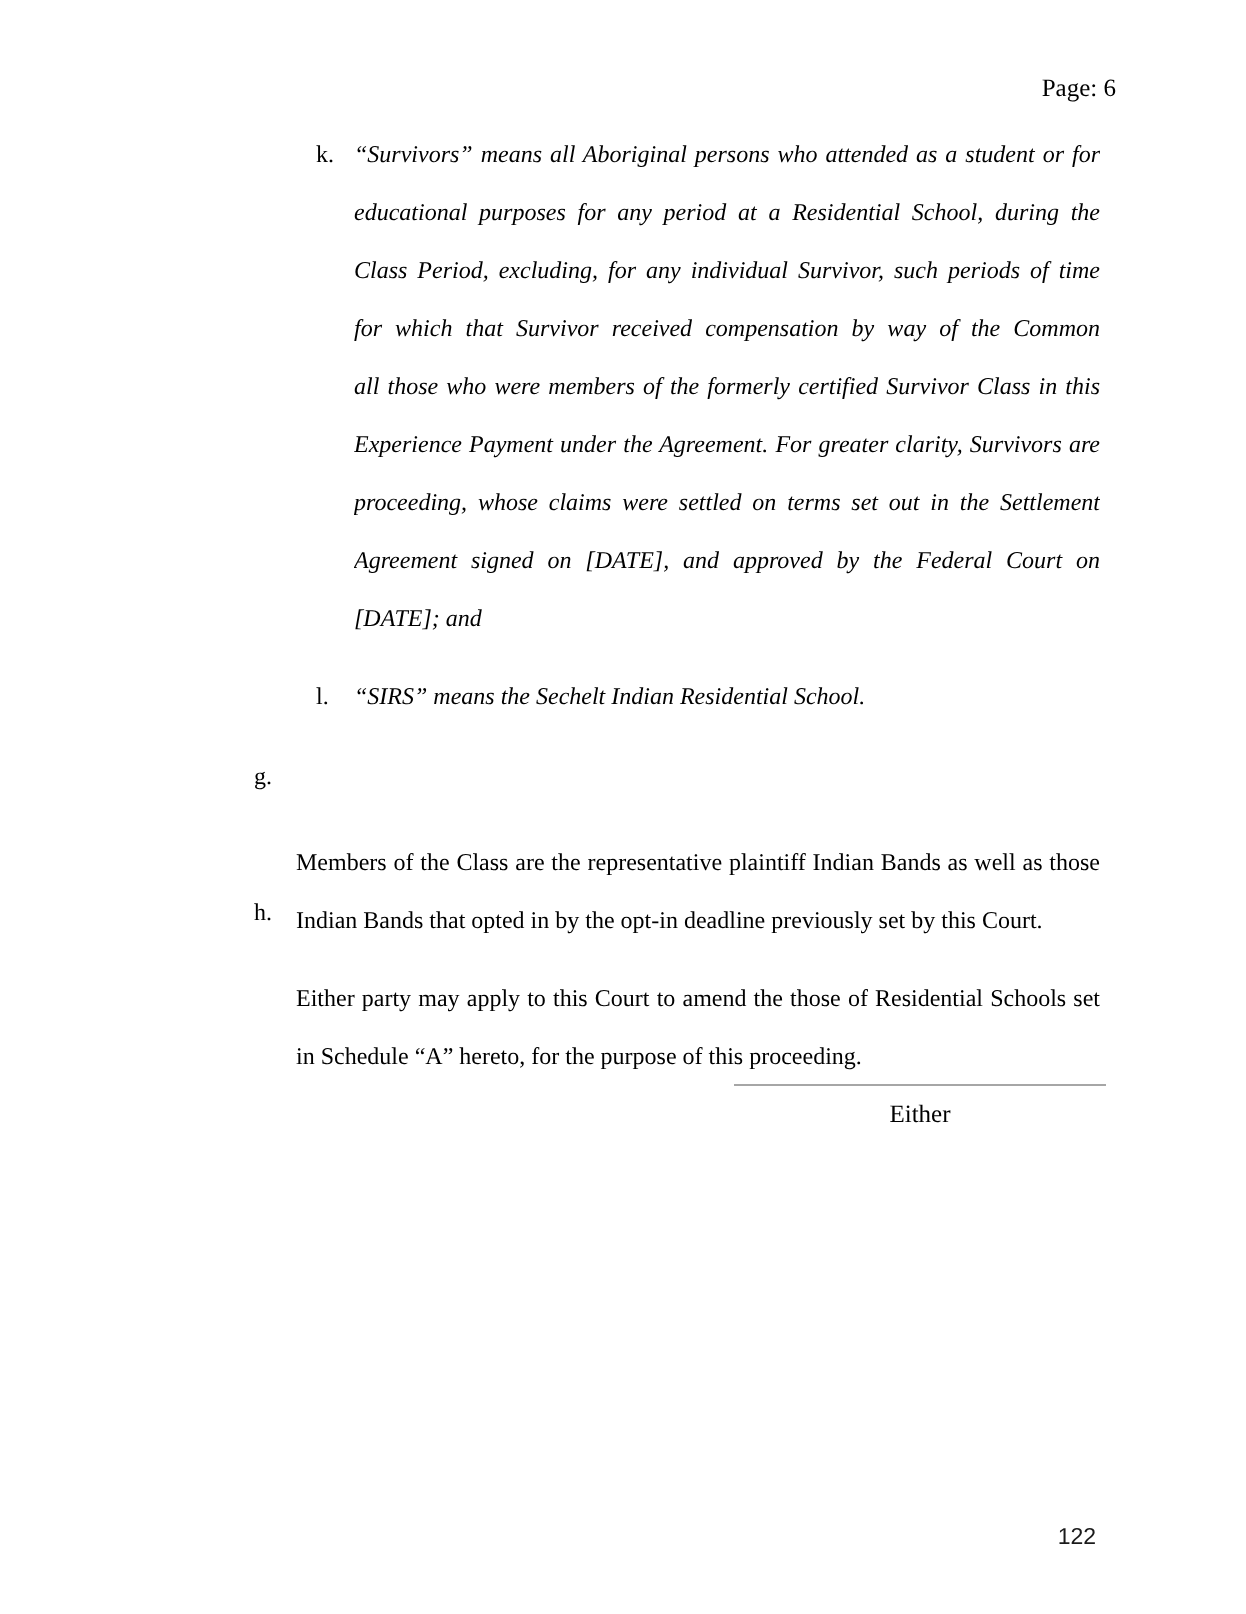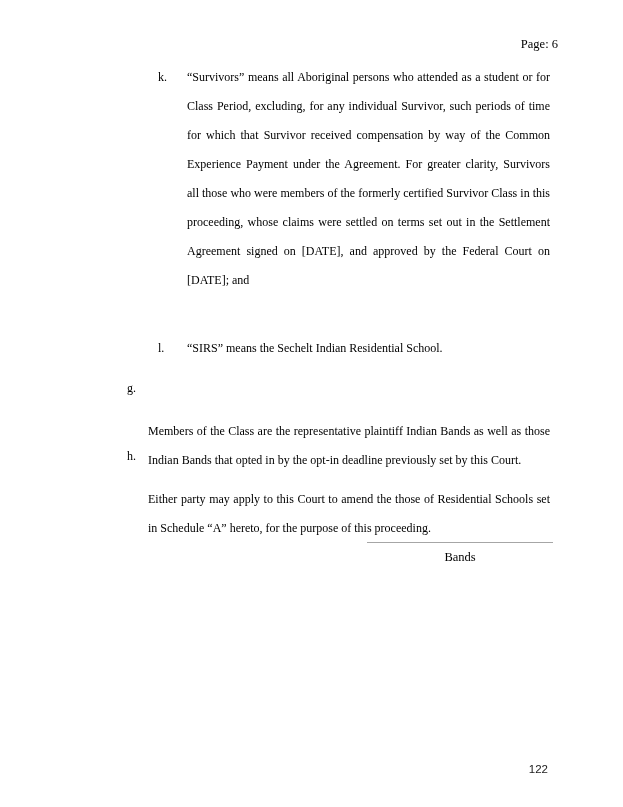--- a/index.html
+++ b/index.html
@@ -28,21 +28,21 @@
     position: absolute;
     line-height: 29px;
   }
   .list-item .marker {
     position: absolute;
     left: 0;
     top: 0;
     line-height: 29px;
   }
   .item-k, .item-l { left: 158px; width: 392px; }
-  .item-k .lines, .item-l .lines { margin-left: 29px; }
+  .item-k .lines, .item-l .lines { margin-left: 19px; font-style: italic; }
   .item-g, .item-h { left: 127px; width: 423px; }
   .item-g .lines, .item-h .lines { margin-left: 21px; margin-top: 43px; }
   .item-k { top: 63px; }
   .item-l { top: 334px; }
   .item-g { top: 374px; }
   .item-h { top: 442px; }
   .line {
     height: 29px;
     overflow: hidden;
     text-align: justify;
@@ -78,24 +78,25 @@
 <body>
 
 <div class="page">
 
   <div class="page-header">Page: 6</div>
 
   <div class="list-item item-k">
     <span class="marker">k.</span>
     <div class="lines">
       <div class="line">“Survivors” means all Aboriginal persons who attended as a student or for</div>
+      <div class="line">educational purposes for any period at a Residential School, during the</div>
       <div class="line">Class Period, excluding, for any individual Survivor, such periods of time</div>
       <div class="line">for which that Survivor received compensation by way of the Common</div>
+      <div class="line">all those who were members of the formerly certified Survivor Class in this</div>
       <div class="line">Experience Payment under the Agreement. For greater clarity, Survivors are</div>
-      <div class="line">all those who were members of the formerly certified Survivor Class in this</div>
       <div class="line">proceeding, whose claims were settled on terms set out in the Settlement</div>
       <div class="line">Agreement signed on [DATE], and approved by the Federal Court on</div>
       <div class="line last">[DATE]; and</div>
     </div>
   </div>
 
   <div class="list-item item-l">
     <span class="marker">l.</span>
     <div class="lines">
       <div class="line last">“SIRS” means the Sechelt Indian Residential School.</div>
@@ -112,18 +113,18 @@
 
   <div class="list-item item-h">
     <span class="marker">h.</span>
     <div class="lines">
       <div class="line">Either party may apply to this Court to amend the those of Residential Schools set out</div>
       <div class="line last">in Schedule “A” hereto, for the purpose of this proceeding.</div>
     </div>
   </div>
 
   <div class="signature">
-    <div class="sig-label">Bands</div>
+    <div class="sig-label">Either</div>
   </div>
 
   <div class="page-footer">122</div>
 
 </div>
 
 </body></html>

